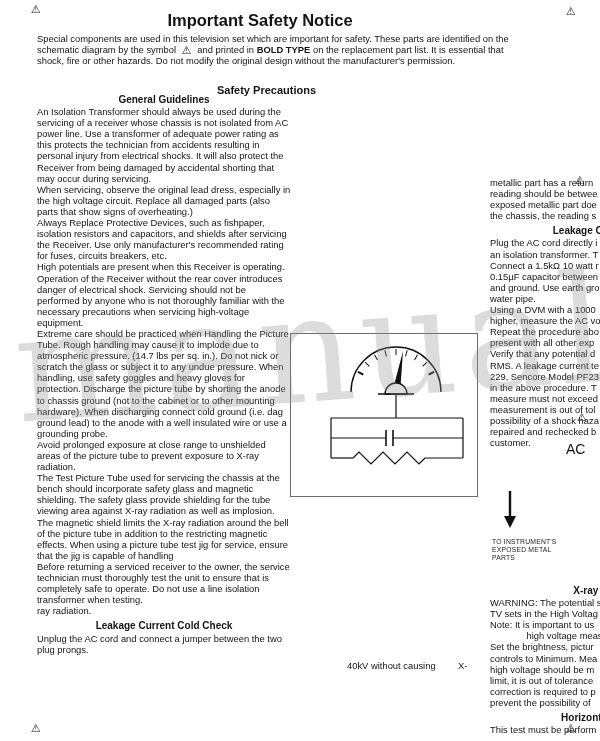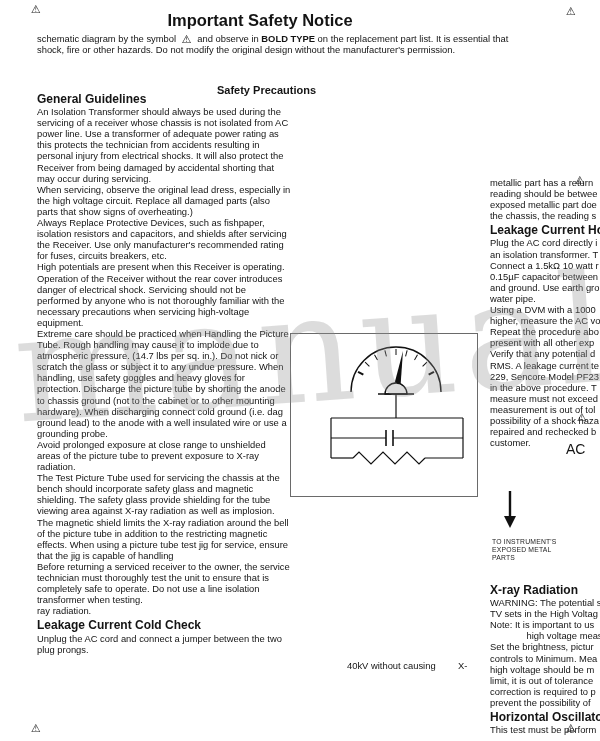--- a/index.html
+++ b/index.html
@@ -17,21 +17,21 @@
     font-size:11px;font-weight:bold;margin:4px;}
   
   .col-left{position:absolute;left:37px;top:94px;width:254px;
     font-size:9.4px;line-height:11.1px;text-align:left;}
   .col-right{position:absolute;left:490px;top:177px;width:240px;
     font-size:9.4px;line-height:11.1px;}
   .col-right2{position:absolute;left:490px;top:585px;width:240px;
     font-size:9.4px;line-height:11.1px;}
   .para{margin:0;}
   .rline{white-space:pre;}
-  h3.subhead{font-size:12px;font-weight:bold;margin:4px 0 1px 0;}
+  h3.subhead{font-size:10px;font-weight:bold;margin:4px 0 1px 0;text-align:center;}
   h3.subhead.first{margin-top:0;}
   
   .figure{position:absolute;left:290px;top:333px;width:188px;height:164px;
     border:1px solid #6a6a6a;background:#fff;box-sizing:border-box;}
   .figure svg{display:block;}
   .fig-arrow{position:absolute;left:503px;top:491px;}
   .instr{position:absolute;left:492px;top:538px;font-size:6.8px;line-height:7.8px;
     letter-spacing:.2px;color:#222;}
   .ac-label{position:absolute;left:566px;top:441px;font-size:14px;}
   .frag{position:absolute;top:660px;font-size:9.4px;white-space:nowrap;text-align:right;}
@@ -58,24 +58,25 @@
   <span class="warn w-tl">⚠</span>
   <span class="warn w-tr">⚠</span>
   <span class="warn w-r1">⚠</span>
   <span class="warn w-r2">⚠</span>
   <span class="warn w-bl">⚠</span>
   <span class="warn w-br">⚠</span>
 
   <h1 class="hdr-title">Important Safety Notice</h1>
 
   <div class="intro">
+    <div class="iline">Special components are used in this television set which are important for safety. These parts are identified on the</div>
     <div class="iline">
       <span>schematic diagram by the symbol</span>
       <span class="warn-inline">⚠</span>
-      <span>and observe in</span>
+      <span>and printed in</span>
       <b>BOLD TYPE</b>
       <span>on the replacement part list. It is essential that</span>
     </div>
     <div class="iline">shock, fire or other hazards. Do not modify the original design without the manufacturer's permission.</div>
   </div>
 
   <h2 class="hdr-section">Safety Precautions</h2>
 
   <div class="col-left">
     <h3 class="subhead first">General Guidelines</h3>

